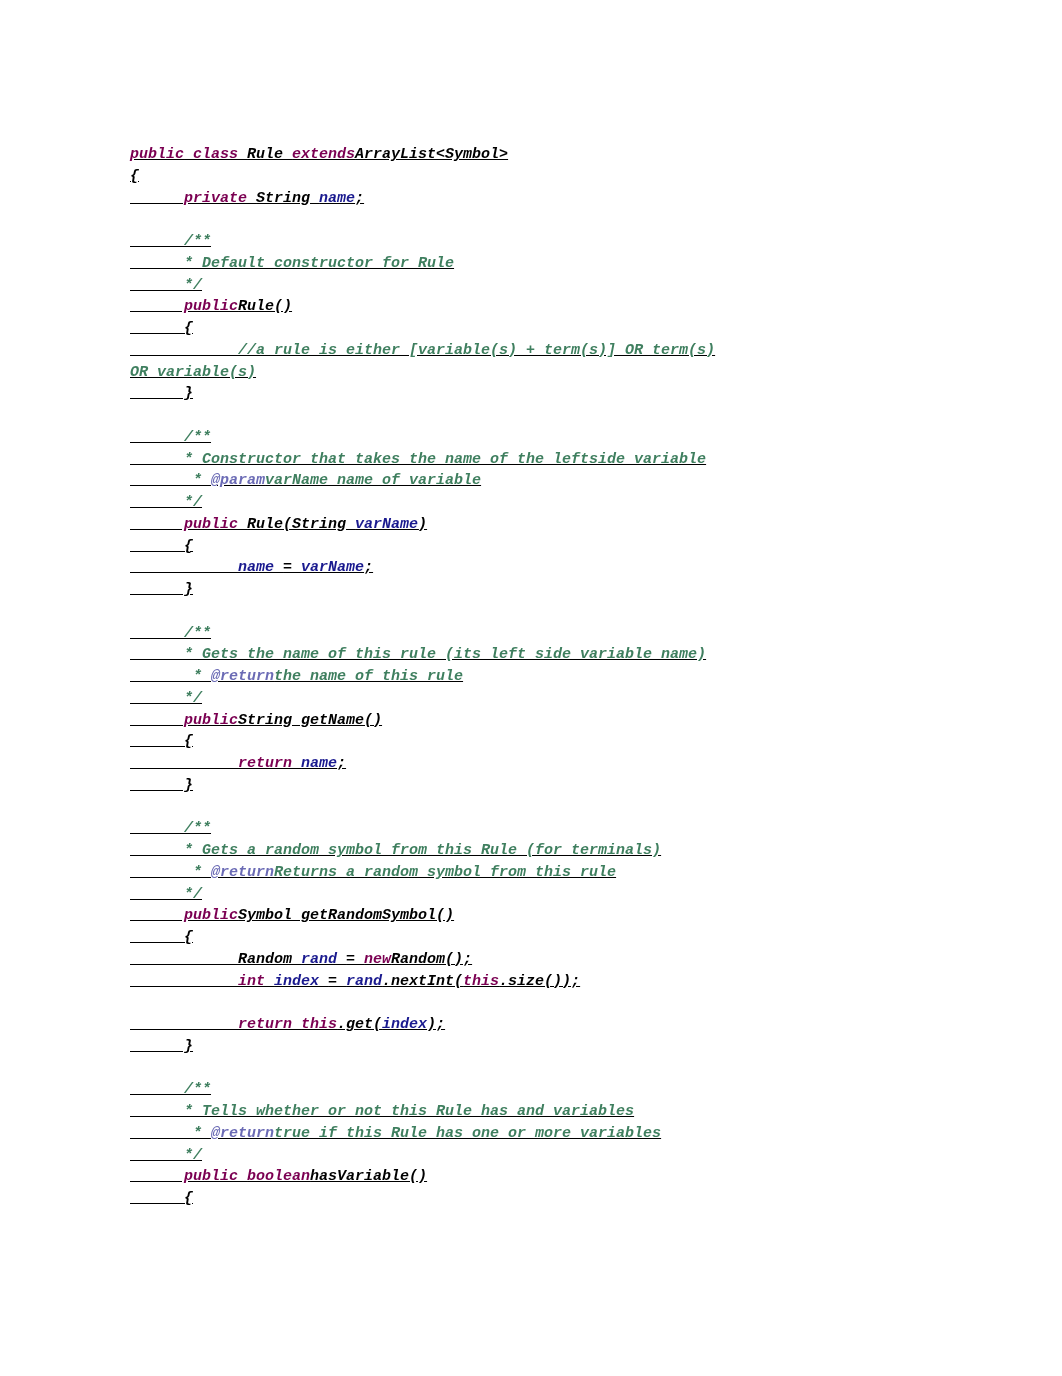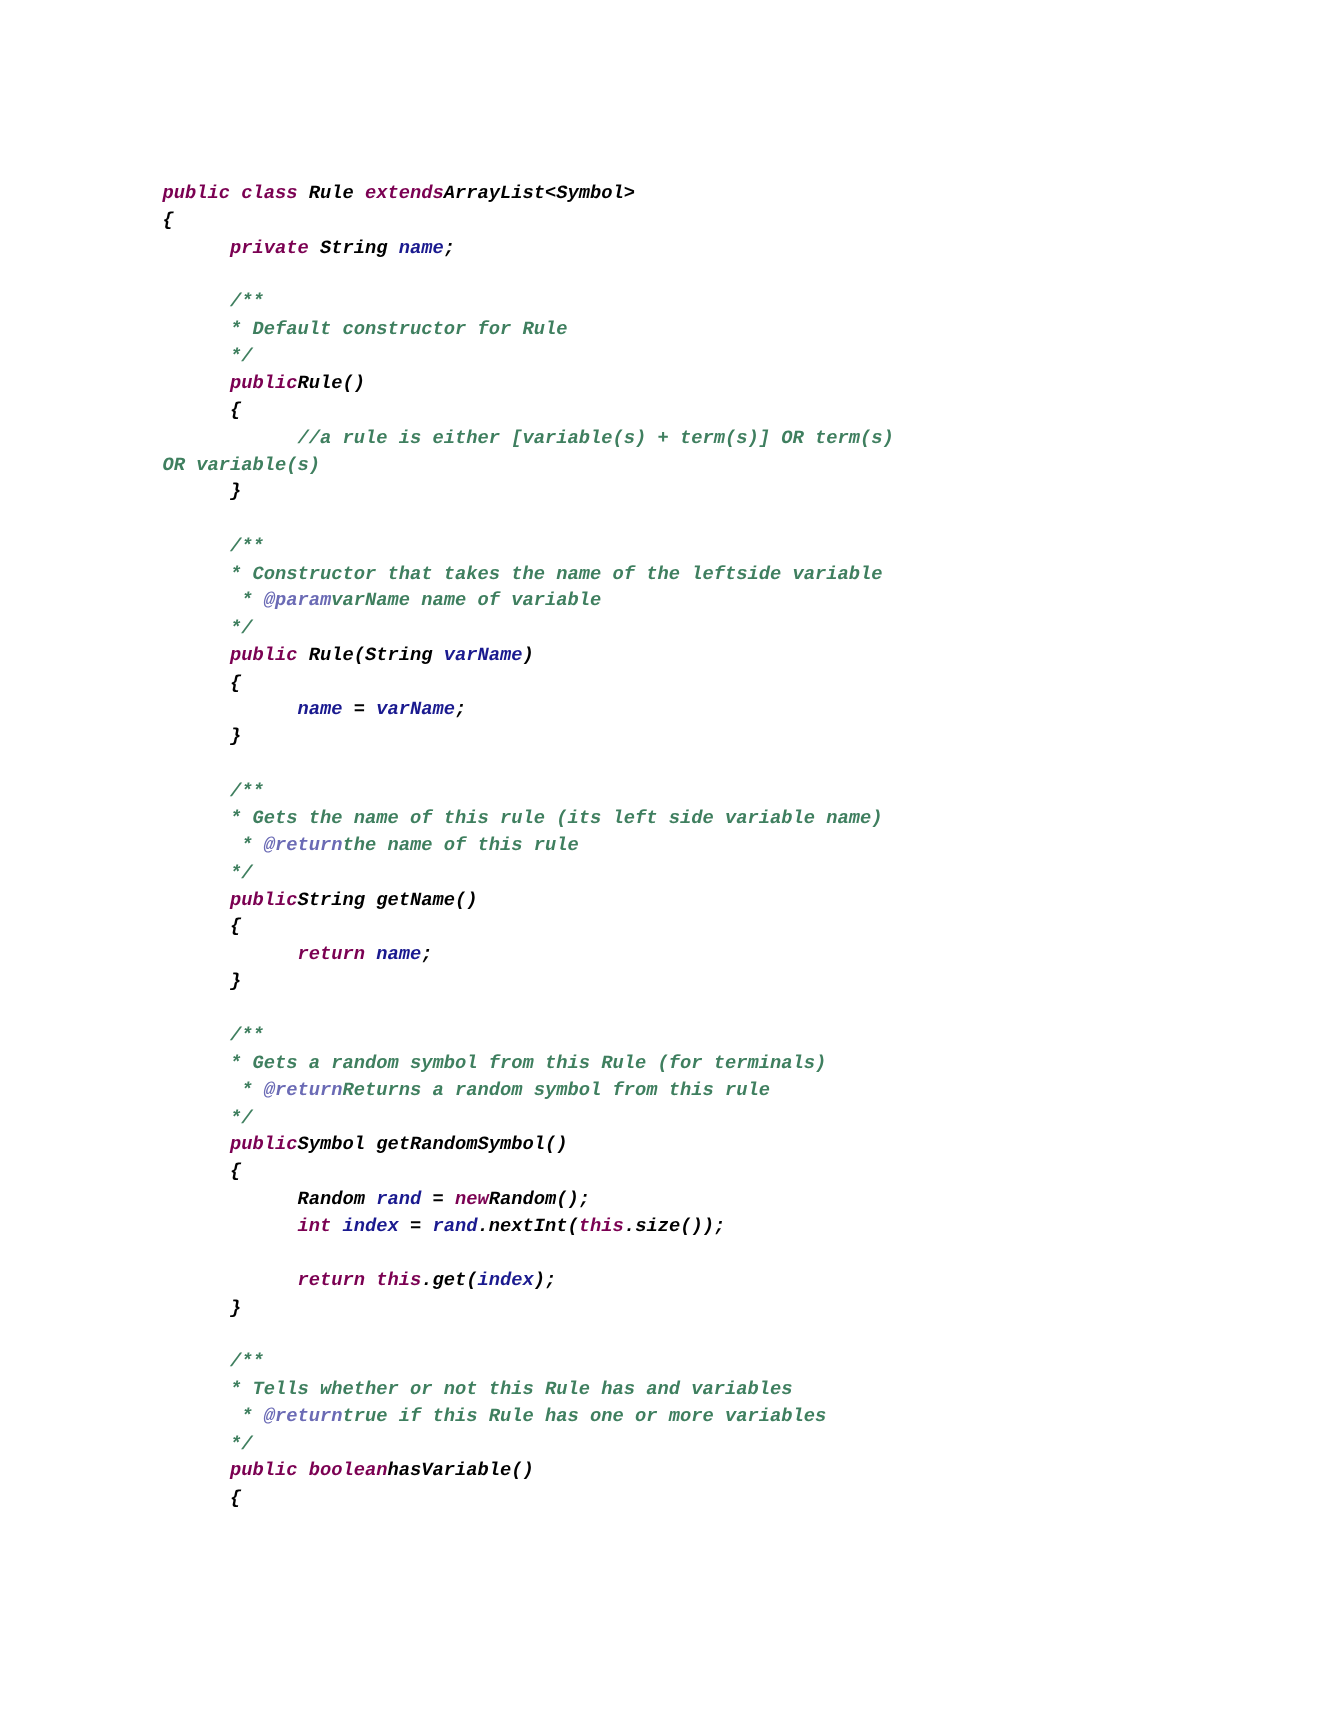--- a/index.html
+++ b/index.html
@@ -11,20 +11,21 @@
     font-style: italic;
     font-size: 15px;
     line-height: 1.45;
   }
   .page {
     width: 1062px;
     height: 1376px;
     box-sizing: border-box;
     padding: 144px 88px 0 130px;
     white-space: pre;
+    text-decoration: underline;
   }
   .kw   { color: #7b0052; }  
   .id   { color: #000000; }  
   .fld  { color: #1a1a8f; }  
   .cmt  { color: #3f7f5f; }  
   .tag  { color: #6b6bb5; }
   .gen  { color: #000000; }  
 </style>
 </head>
 <body>

